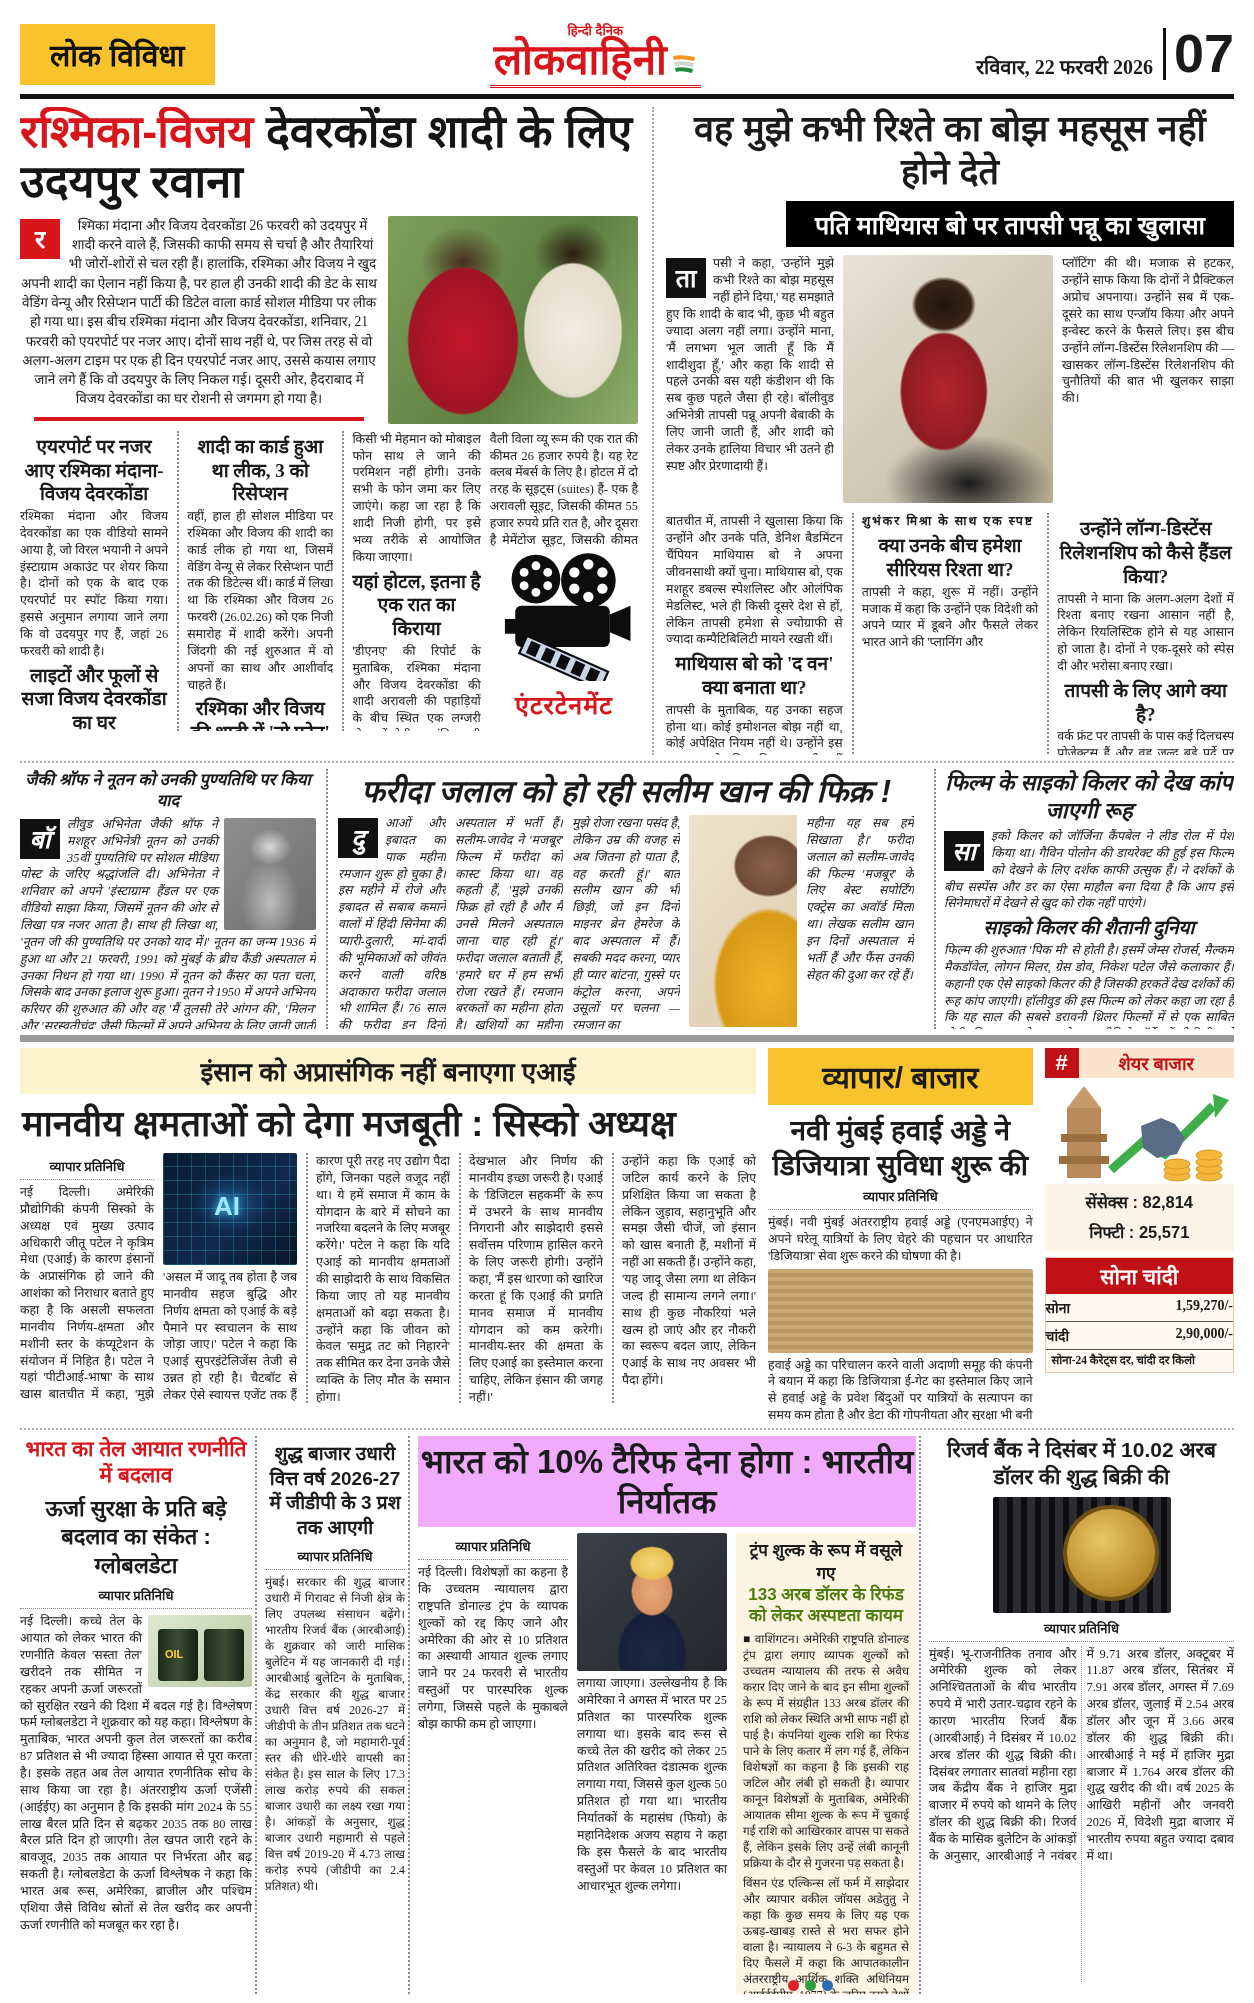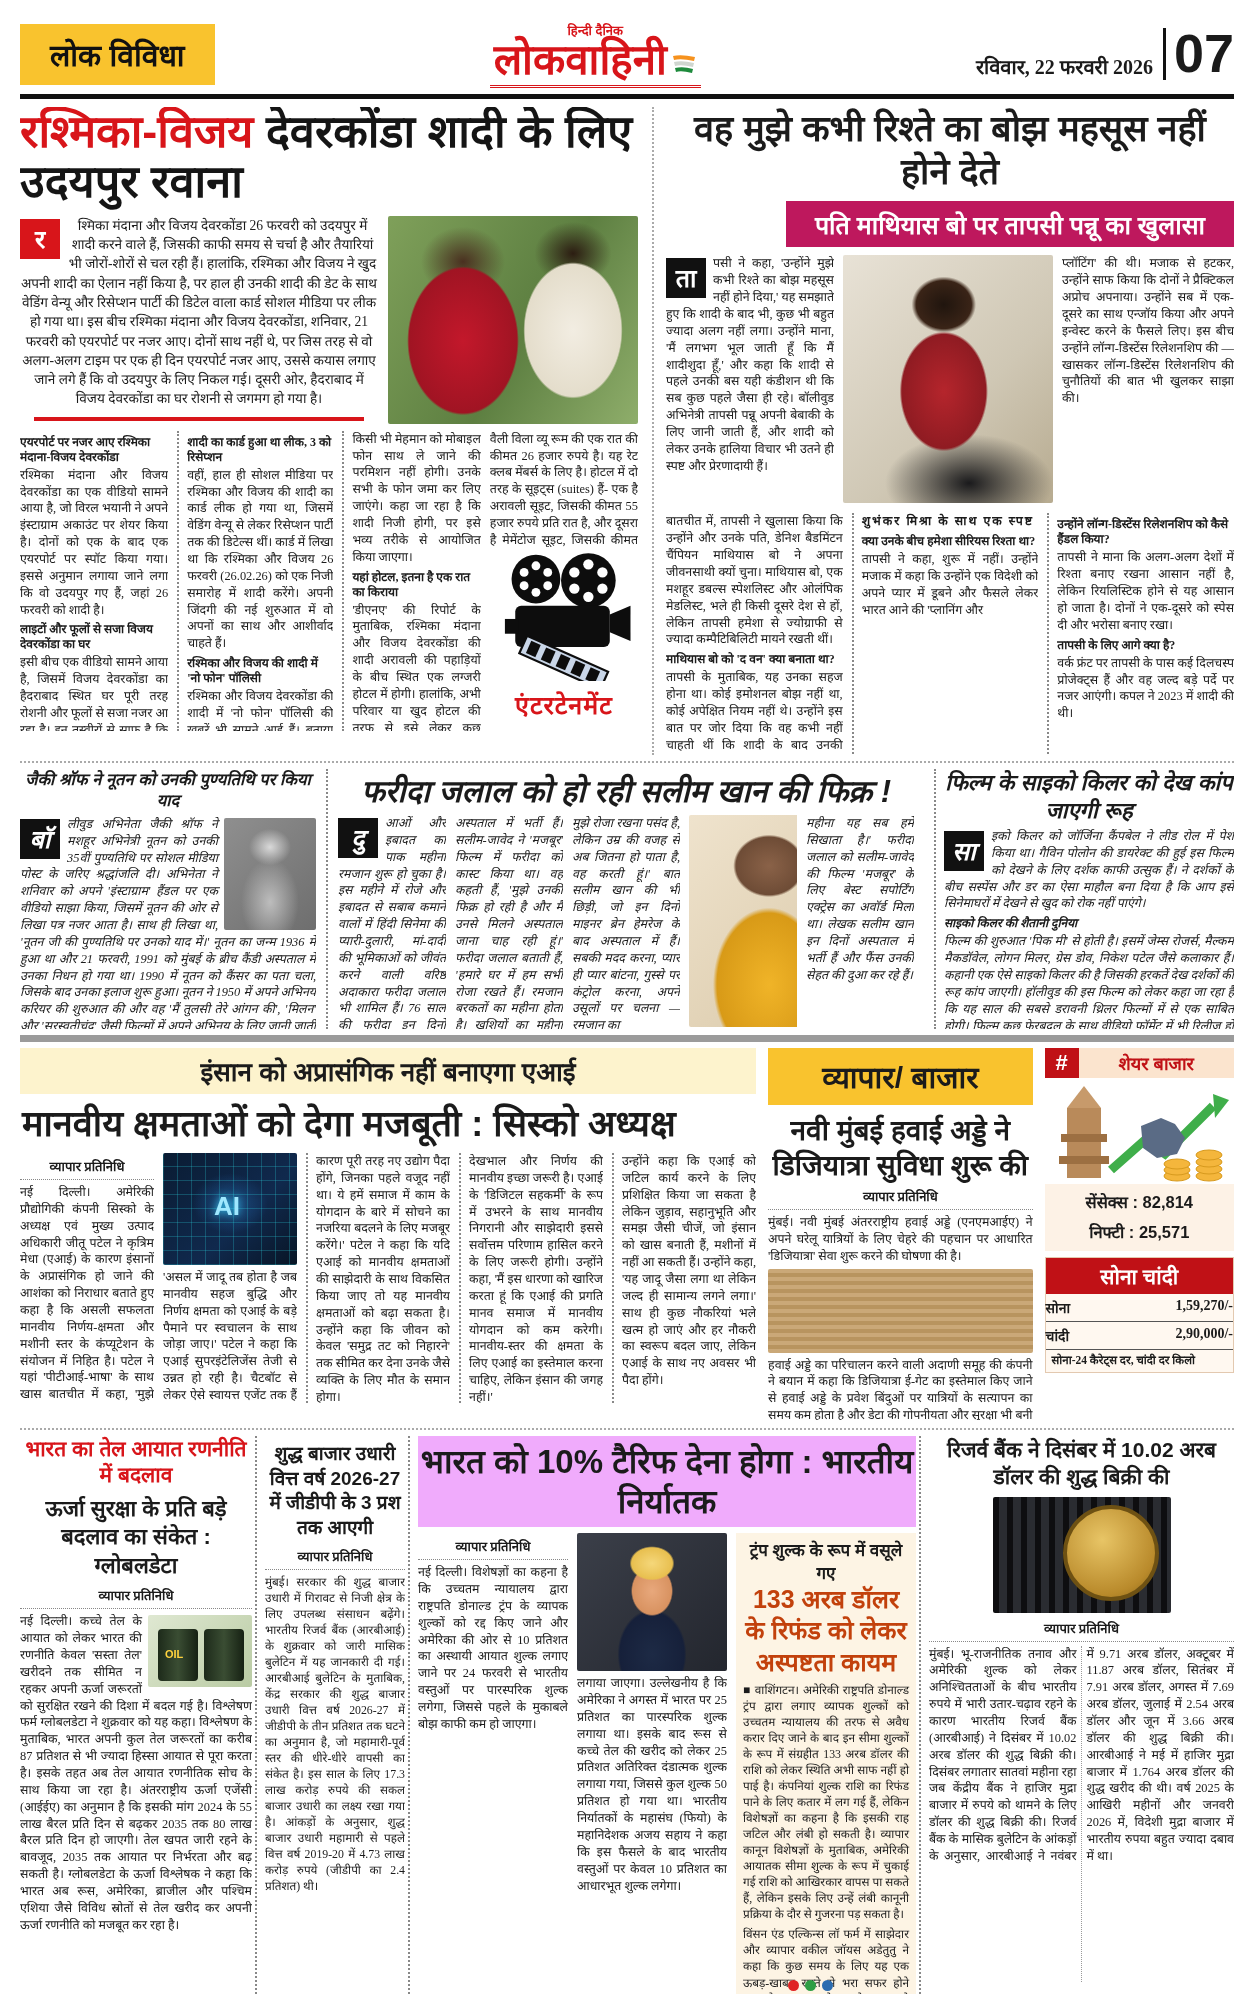--- a/index.html
+++ b/index.html
@@ -20,21 +20,21 @@
   .flagwrap { margin-top:2px; }
   .mast-right { display:flex; align-items:flex-end; gap:10px; }
   .mast-date { font-weight:bold; font-size:20px; }
   .page-no { font-size:54px; font-weight:bold; font-family:"Liberation Sans",sans-serif;
     border-left:3px solid #111; padding-left:8px; line-height:0.95; }
   .black-rule { height:5px; background:#111; margin:4px 0 8px; }
   .graybar { height:7px; background:#9b9b9b; margin:6px 0; }
 
   
   .body-txt { font-size:12.4px; line-height:1.36; text-align:justify; }
-  .subhead { font-weight:bold; text-align:left; font-size:12px; line-height:1.25; margin:4px 0 2px; }
+  .subhead { font-weight:bold; text-align:center; font-size:19px; line-height:1.25; margin:4px 0 2px; }
   .byline { font-weight:bold; text-align:center; font-size:13px; margin:4px 0;
     border-bottom:1px dotted #888; padding-bottom:4px; }
   .dc { float:left; color:#fff; background:#111; font-weight:bold; font-size:25px;
     width:40px; height:40px; text-align:center; line-height:40px; margin:3px 7px 0 0;
     font-family:"Liberation Sans",sans-serif; }
   .dc.red { background:#d8151a; }
   .vdot { border-left:2px dotted #888; }
   .img-ph { position:relative; overflow:hidden; border-radius:2px; }
 
   
@@ -55,21 +55,21 @@
   .wed-cols { display:flex; gap:9px; height:300px; overflow:hidden; margin-top:4px; }
   .wed-cols > div { overflow:hidden; }
   .wcol1 { width:150px; } .wcol2 { width:158px; } .wcol3 { width:140px; }
   .wstack { width:150px; display:flex; flex-direction:column; }
   .camera-wrap { margin-top:4px; text-align:center; }
   .ent-label { color:#d8151a; font-family:"Liberation Sans",sans-serif;
     font-weight:bold; font-size:25px; letter-spacing:1px; text-align:center; margin-top:2px; }
 
   .taapsee { flex:1; overflow:hidden; border-left:2px dotted #aaa; padding-left:12px; }
   .taapsee h2 { font-family:"Liberation Sans",sans-serif; font-size:36px; text-align:center; line-height:1.2; font-weight:bold; }
-  .taap-banner { background:#be185d; color:#fff; font-family:"Liberation Sans",sans-serif;
+  .taap-banner { background:#000000; color:#fff; font-family:"Liberation Sans",sans-serif;
     font-weight:bold; font-size:25px; text-align:center; padding:6px 4px; margin:8px 0 8px 120px; }
   .taap-media { display:flex; gap:9px; height:252px; overflow:hidden; }
   .taap-left { width:168px; overflow:hidden; }
   .taap-photo { width:210px; height:248px; flex:none;
     background:
       radial-gradient(70px 95px at 48% 55%, #b5252c 0%, #8f1b22 60%, transparent 63%),
       radial-gradient(46px 40px at 48% 20%, #20150e 0%, #3a2417 60%, transparent 70%),
       radial-gradient(120px 70px at 60% 92%, #1a1a1c 0%, transparent 70%),
       linear-gradient(135deg,#e8e2d6,#cfc7b4 60%,#b7ab90); }
   .taap-right { flex:1; overflow:hidden; }
@@ -162,21 +162,21 @@
   .t-col1 { width:150px; overflow:hidden; }
   .t-col2 { width:150px; overflow:hidden; }
   .trump-photo { width:100%; height:138px; margin-bottom:4px;
     background:
       radial-gradient(34px 26px at 50% 22%, #f5d77a 0%, #e8bf4f 60%, transparent 66%),
       radial-gradient(30px 36px at 50% 42%, #e8a87c 0%, #d89260 65%, transparent 70%),
       radial-gradient(46px 60px at 50% 88%, #1d2a45 0%, #16203a 70%, transparent 75%),
       linear-gradient(135deg,#3b3f49,#23262e); }
   .refund { flex:1; overflow:hidden; background:#fdf4e4; padding:5px 7px; }
   .refund-k1 { font-weight:bold; font-size:17px; text-align:center; font-family:"Liberation Sans",sans-serif; }
-  .refund-k2 { color:#c2410c; font-weight:bold; font-size:25px; text-align:center; line-height:1.25;
+  .refund-k2 { color:#4d7c0f; font-weight:bold; font-size:17px; text-align:center; line-height:1.25;
     font-family:"Liberation Sans",sans-serif; margin-bottom:4px; }
   .refund .body-txt { font-size:11.8px; }
   .rbi { flex:1; overflow:hidden; }
   .rbi h3 { font-family:"Liberation Sans",sans-serif; font-weight:bold; font-size:21px; text-align:center; line-height:1.3; }
   .rbi-photo { width:178px; height:116px; margin:6px auto; position:relative;
     background: repeating-linear-gradient(90deg,#0e0e10 0 6px,#2a2c31 6px 14px); }
   .rbi-seal { position:absolute; right:12px; top:8px; width:96px; height:96px; border-radius:50%;
     background: radial-gradient(circle at 40% 35%, #e8c566, #b98a2b 70%, #8a6417);
     border:4px solid #6e5113; }
   .rbi-cols { column-count:2; column-gap:10px; column-rule:1px dotted #999; height:336px; overflow:hidden; }

